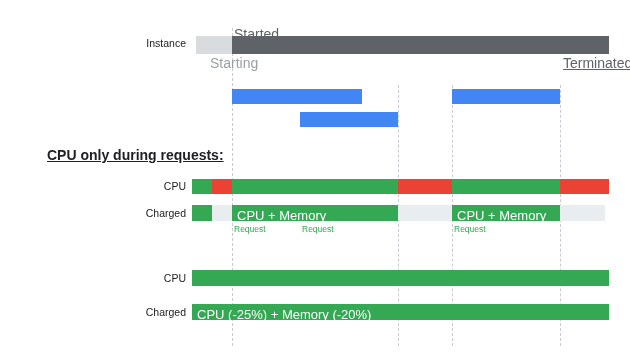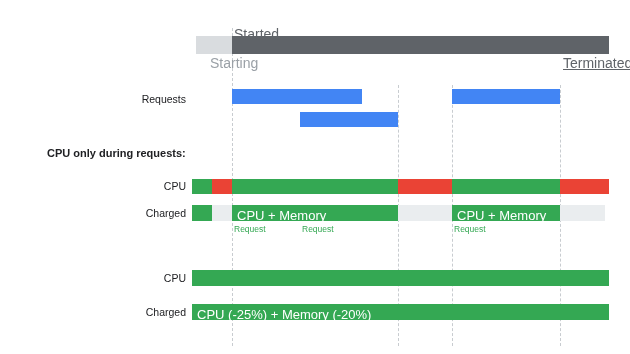--- a/index.html
+++ b/index.html
@@ -13,24 +13,25 @@
   .stage{position:absolute;left:0;top:0;width:630px;height:354px;}
   .lbl{
     position:absolute;
     font-size:10.5px;
     color:#202124;
     text-align:right;
     white-space:nowrap;
   }
   .hdr{
     position:absolute;
-    font-size:11px;
+    font-size:14px;
     font-weight:bold;
     color:#202124;
     white-space:nowrap;
+    text-decoration:underline;
   }
   .hdr .new{color:#ea3323;}
   .gridline{
     position:absolute;
     width:0;
     border-left:1px dashed #c8ccd0;
   }
   .bar{position:absolute;box-sizing:border-box;}
   .bar-gray-dark{background:#5f6368;}
   .bar-gray-light{background:#d9dcdf;}
@@ -62,27 +63,27 @@
 </head>
 <body>
 
 <div class="stage">
 
   <div class="gridline" style="left:232px;top:28px;height:318px;"></div>
   <div class="gridline" style="left:398px;top:85px;height:261px;"></div>
   <div class="gridline" style="left:452px;top:85px;height:261px;"></div>
   <div class="gridline" style="left:560px;top:85px;height:261px;"></div>
 
+  <div class="lbl" style="left:100px;top:37px;width:86px;">Instance</div>
   <div class="cap cap-dark" style="left:234px;top:26px;">Started</div>
   <div class="bar bar-gray-light" style="left:196px;top:36px;width:36px;height:18px;"></div>
   <div class="bar bar-gray-dark" style="left:232px;top:36px;width:377px;height:18px;"></div>
   <div class="cap" style="left:210px;top:55px;">Starting</div>
   <div class="cap cap-dark" style="left:563px;top:55px;text-decoration:underline;">Terminated</div>
 
-  <div class="lbl" style="left:100px;top:93px;width:86px;">Requests</div>
   <div class="bar bar-blue" style="left:232px;top:89px;width:130px;height:15px;"></div>
   <div class="bar bar-blue" style="left:452px;top:89px;width:108px;height:15px;"></div>
   <div class="bar bar-blue" style="left:300px;top:112px;width:98px;height:15px;"></div>
 
   <div class="hdr" style="left:47px;top:147px;">
     <span>CPU only during requests:</span>
   </div>
 
   <div class="lbl" style="left:100px;top:180px;width:86px;">CPU</div>
   <div class="bar bar-green" style="left:192px;top:179px;width:20px;height:15px;"></div>

